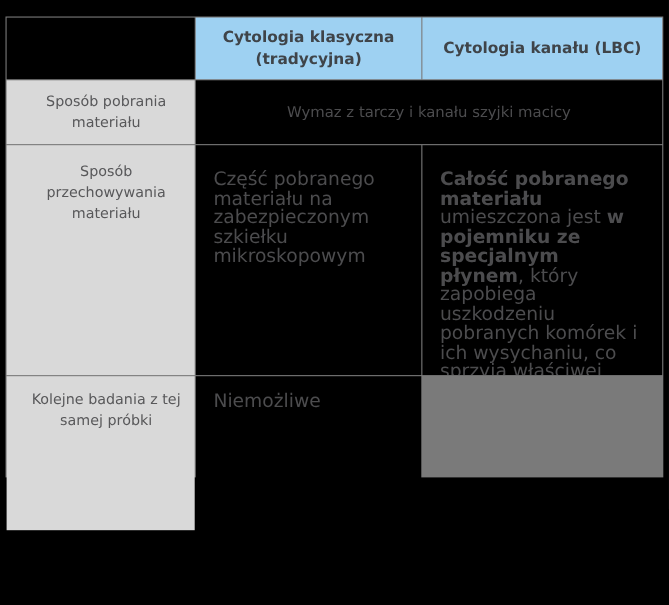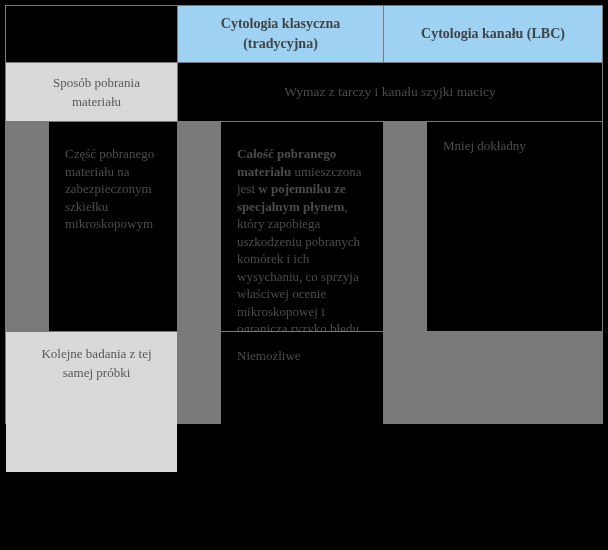--- a/index.html
+++ b/index.html
@@ -19,29 +19,28 @@
     overflow: hidden;
   }
   .stage {
     position: relative;
     width: 608px;
     height: 550px;
     background: var(--background);
   }
   .tbl {
     position: absolute;
-    left: 5px; top: 5px;
+    left: 5px; top: 15px;
     width: 598px; height: 419px;
     display: grid;
     grid-template-columns: 171px 205px 1fr;
     grid-template-rows: 56px 58px 209px 140px 1fr;
     background: var(--grid-line);
     padding: 1px;
     gap: 1px;
-    font-family: Liberation Serif, serif;
   }
   .cell { overflow: hidden; }
   .corner { background: var(--background); }
   .head {
     background: var(--header-bg);
     color: var(--header-text);
     font-size: 14px;
     line-height: 20px;
     font-weight: bold;
     display: flex;
@@ -56,24 +55,23 @@
     font-size: 13px;
     line-height: 19px;
     padding: 15px 12px 0 22px;
     text-align: center;
   }
   .label.pt10 { padding-top: 10px; }
   .label.pt12 { padding-top: 12px; }
   .body {
     background: var(--background);
     color: var(--body-text);
-    font-size: 13px;
+    font-size: 17px;
     line-height: 17.5px;
     padding: 15px 14px 0 16px;
-    margin-left: 43px;
   }
   .body.pt23 { padding-top: 23px; }
   .body b { font-weight: bold; }
   .merged {
     grid-column: 2 / 4;
     background: var(--background);
     color: var(--body-text);
     font-size: 13.5px;
     display: flex;
     align-items: center;
@@ -88,22 +86,22 @@
 <div class="stage">
   <div class="tbl">
 
     <div class="cell corner"></div>
     <div class="cell head">Cytologia klasyczna (tradycyjna)</div>
     <div class="cell head">Cytologia kanału (LBC)</div>
 
     <div class="cell label pt10">Sposób pobrania materiału</div>
     <div class="cell merged">Wymaz z tarczy i kanału szyjki macicy</div>
 
+    <div class="cell label">Sposób przechowywania materiału</div>
     <div class="cell body pt23">Część pobranego materiału na zabezpieczonym szkiełku mikroskopowym</div>
     <div class="cell body pt23"><b>Całość pobranego materiału</b><span> umieszczona jest </span><b>w pojemniku ze specjalnym płynem</b><span>, który zapobiega uszkodzeniu pobranych komórek i ich wysychaniu, co sprzyja właściwej ocenie mikroskopowej i ogranicza ryzyko błędu</span></div>
 
-    <div class="cell body">Mniej dokładny</div>
 
     <div class="cell label pt12">Kolejne badania z tej samej próbki</div>
     <div class="cell body">Niemożliwe</div>
 
   </div>
 </div>
 
 </body></html>

